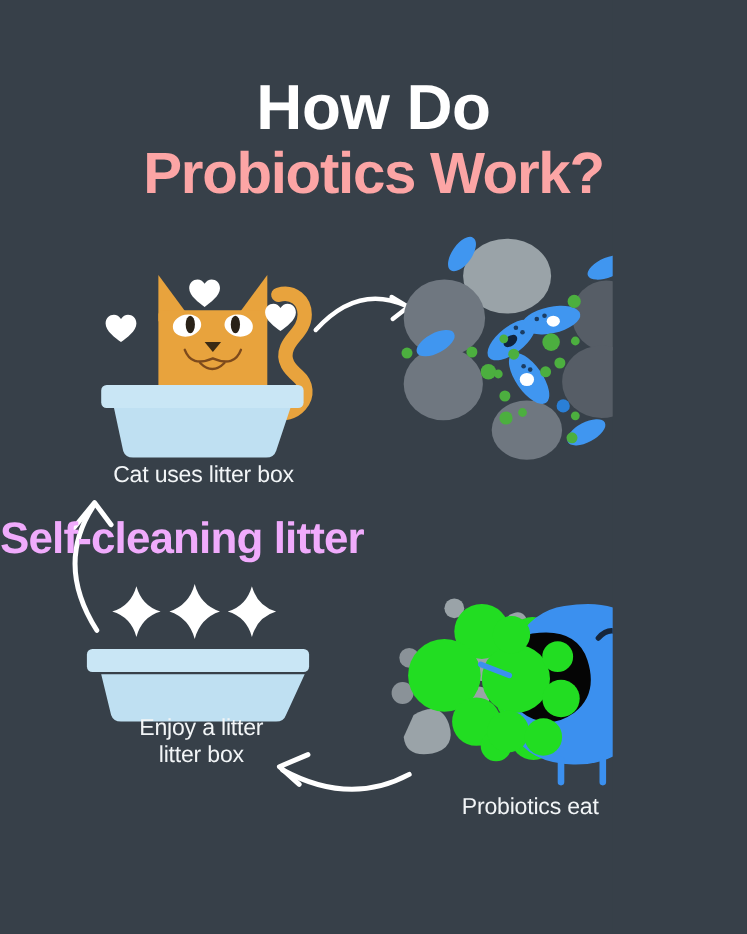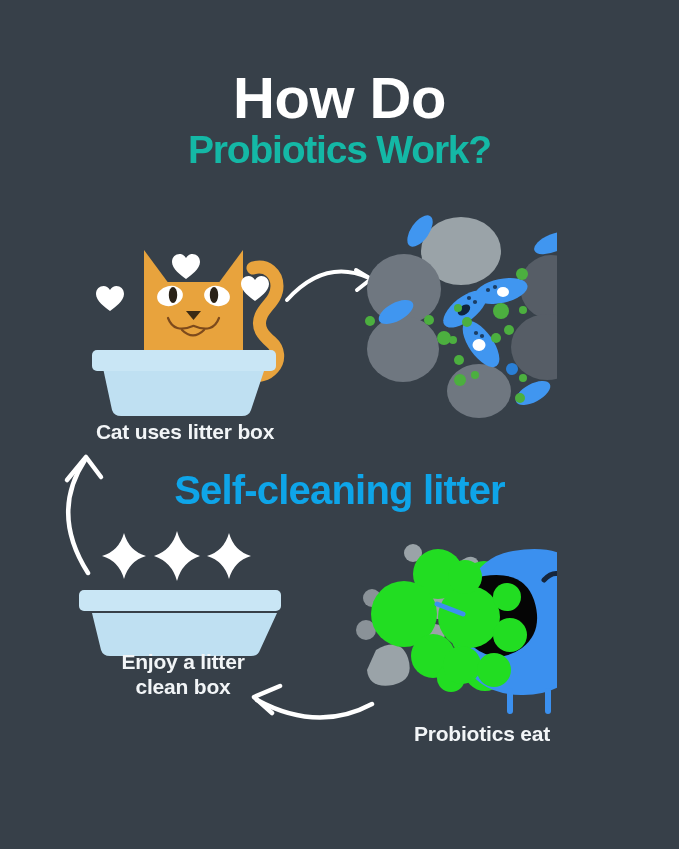--- a/index.html
+++ b/index.html
@@ -28,52 +28,52 @@
   .title-line1 {
     display: block;
     color: #ffffff;
     font-size: 58px;
     font-weight: 700;
     letter-spacing: -0.5px;
     line-height: 1.02;
   }
   .title-line2 {
     display: block;
-    color: #14b8a6;
-    font-size: 39px;
+    color: #fca5a5;
+    font-size: 53px;
     font-weight: 800;
     letter-spacing: -1.2px;
     line-height: 1.08;
     margin-top: 2px;
   }
 
   
   .caption {
     position: absolute;
     color: #f2f5f7;
     font-size: 21px;
-    font-weight: 700;
+    font-weight: 400;
     line-height: 1.18;
     letter-spacing: -0.2px;
     text-align: center;
   }
 
   .cap-cat       { top: 420px; left: 52px;  width: 266px; }
   .cap-life      { top: 424px; left: 330px; width: 280px; }
   .cap-clean     { top: 650px; left: 48px;  width: 270px; }
   .cap-eat       { top: 722px; left: 332px; width: 300px; }
 
   
   .self-clean {
     position: absolute;
     top: 468px;
     left: 0;
     width: 679px;
-    text-align: center;
-    color: #0ea5e9;
+    text-align: left;
+    color: #f0abfc;
     font-size: 40px;
     font-weight: 800;
     letter-spacing: -0.8px;
   }
 
   
   .art {
     position: absolute;
     top: 0; left: 0;
     width: 679px;
@@ -258,20 +258,20 @@
     <span class="title-line2">Probiotics Work?</span>
   </div>
 
   <div class="caption cap-cat">Cat uses litter box</div>
 
 
   <div class="self-clean">Self-cleaning litter</div>
 
   <div class="caption cap-clean">
     <div>Enjoy a litter</div>
-    <div>clean box</div>
+    <div>litter box</div>
   </div>
 
   <div class="caption cap-eat">
     <div>Probiotics eat</div>
   </div>
 
 </div>
 
 </body></html>

